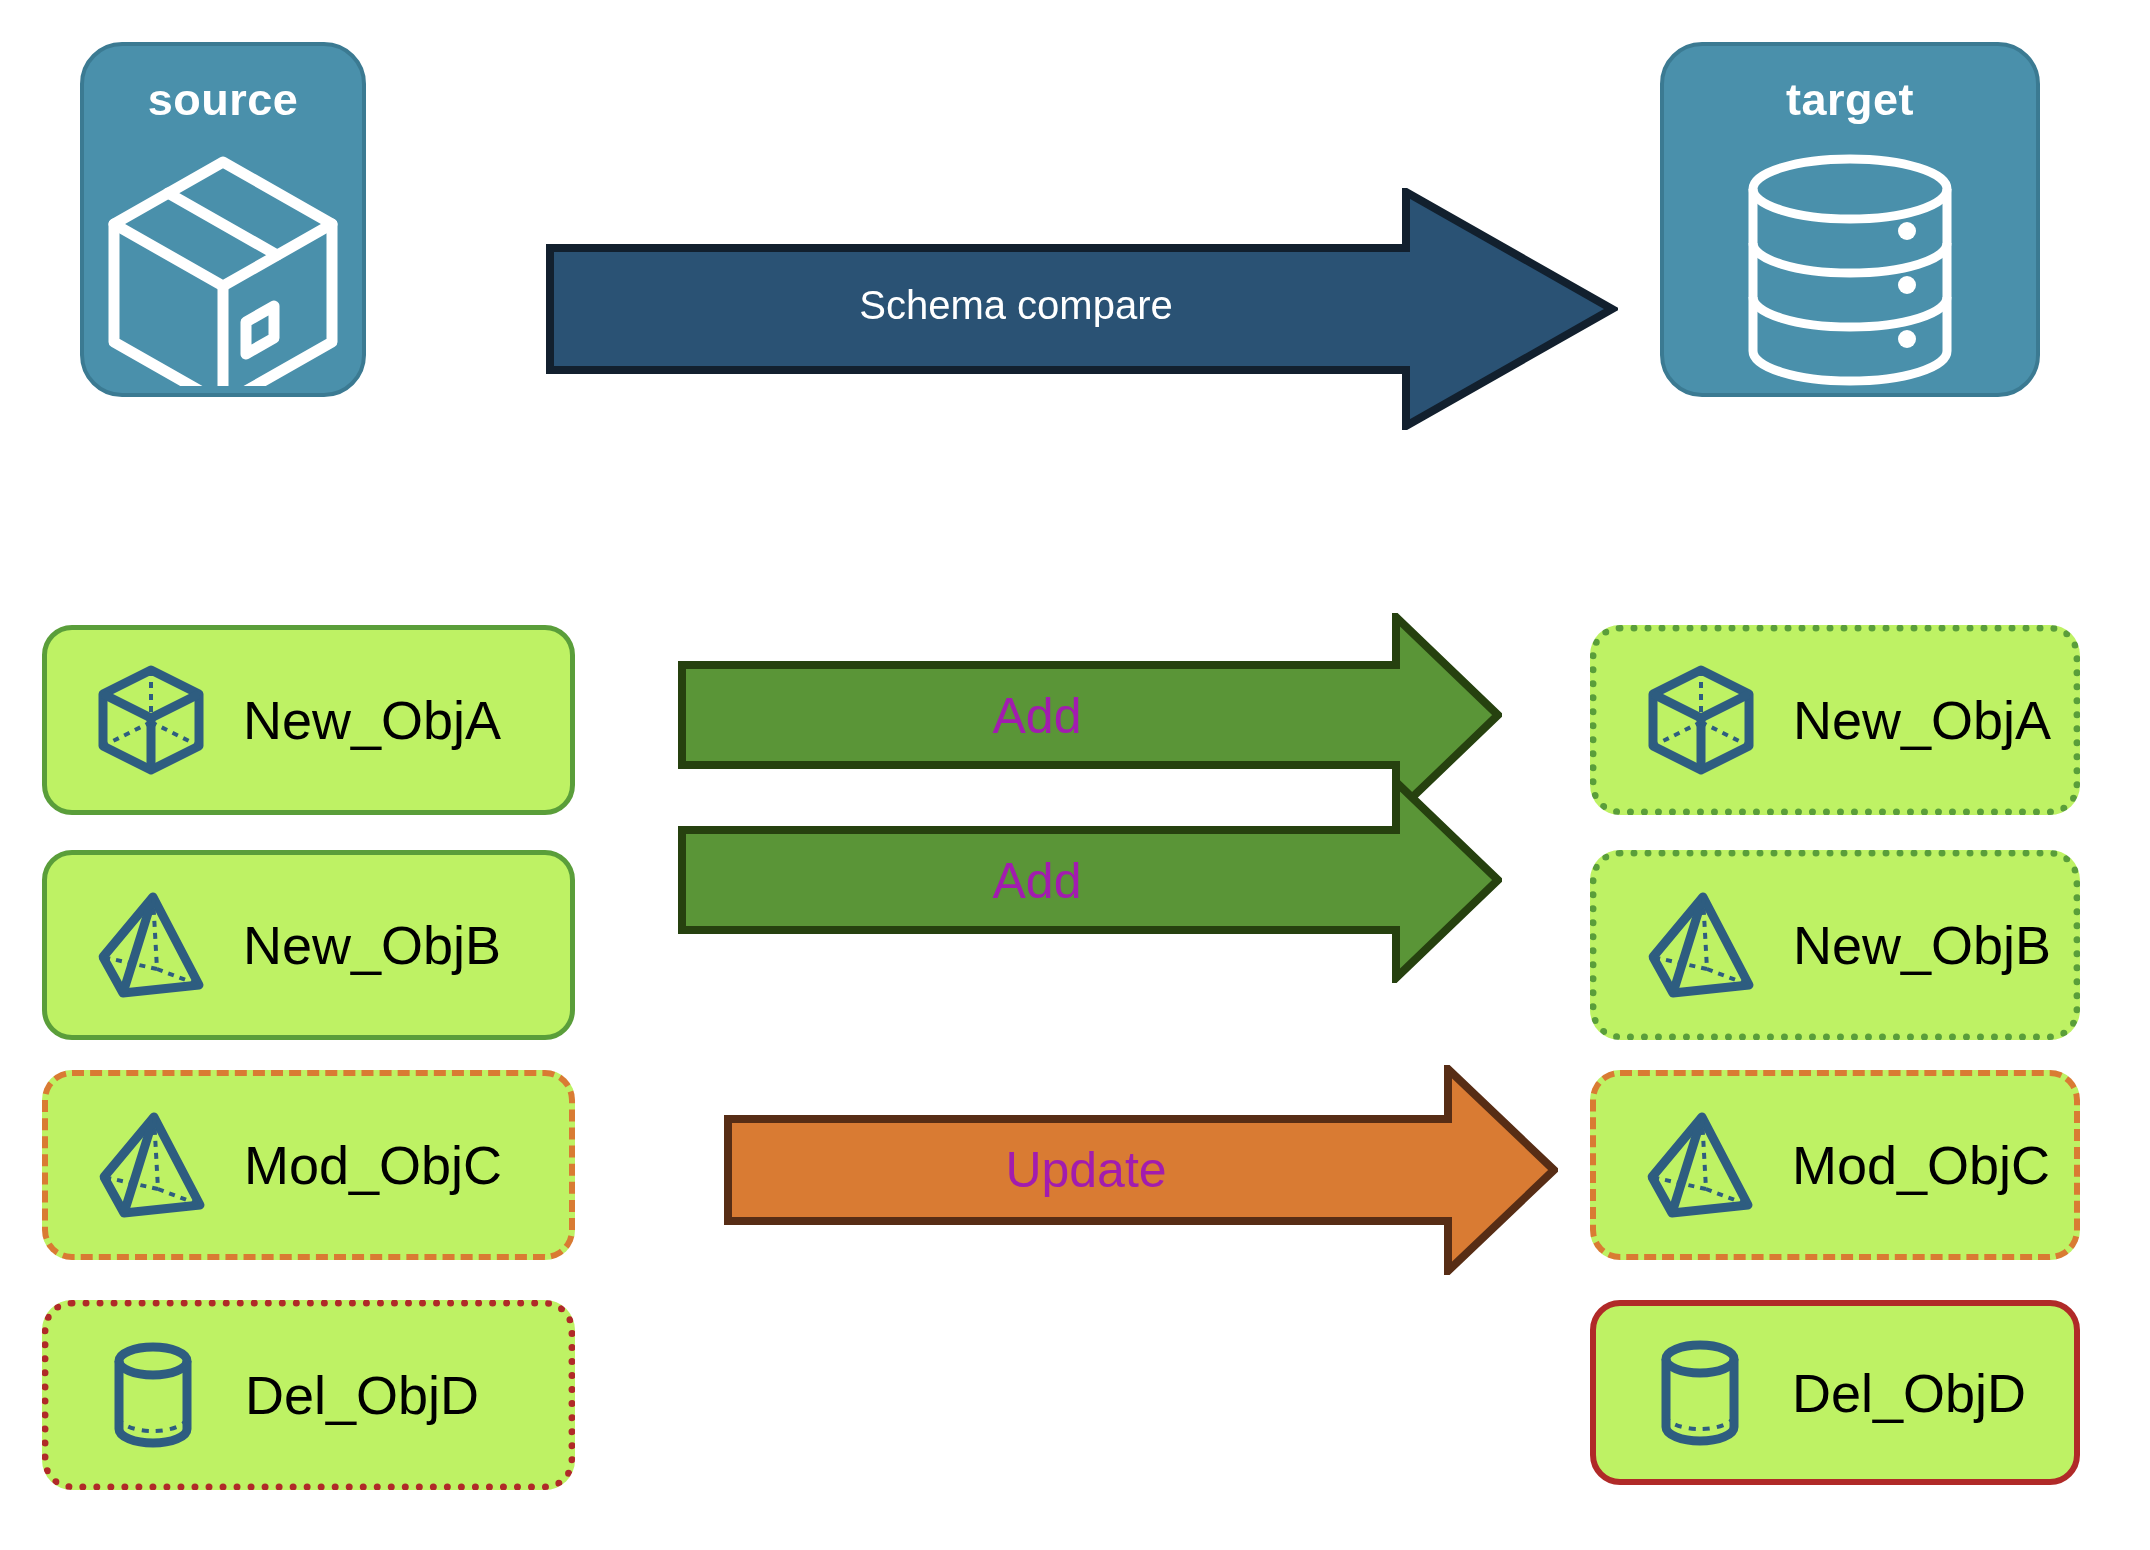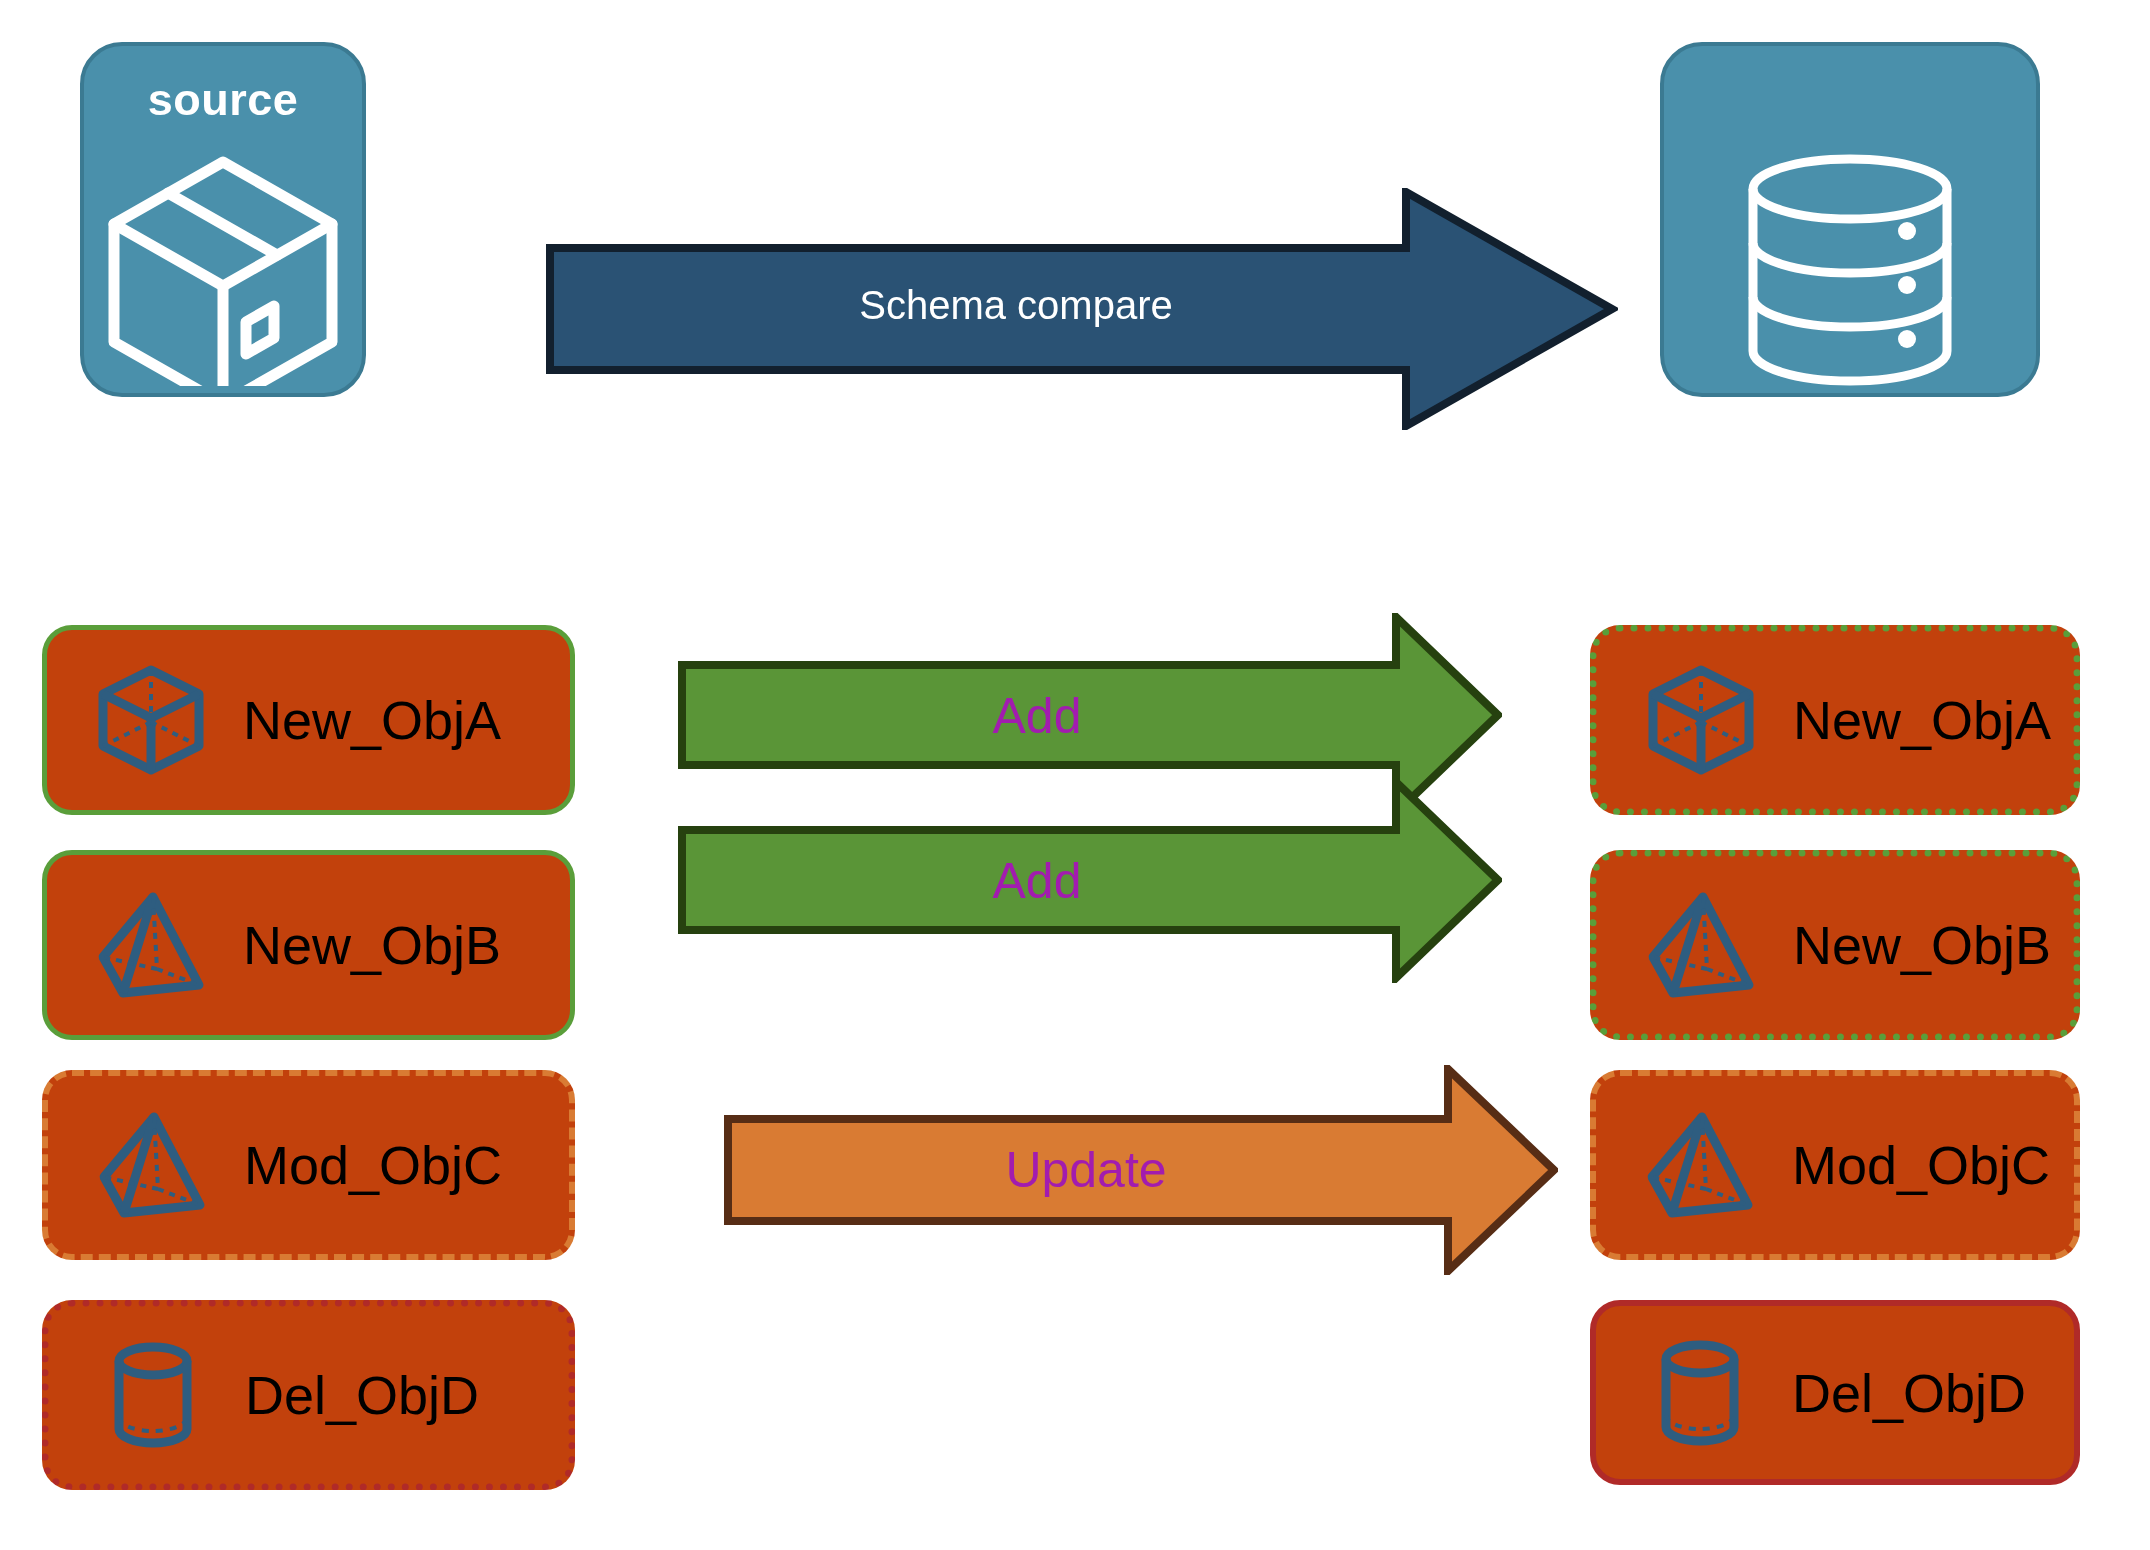--- a/index.html
+++ b/index.html
@@ -15,21 +15,21 @@
 
   #source-panel{left:80px;top:42px;width:286px;height:355px;}
   #target-panel{left:1660px;top:42px;width:380px;height:355px;}
 
   
   #schema-arrow{position:absolute;left:546px;top:188px;width:1072px;height:242px;}
   #schema-arrow .lbl{position:absolute;left:0;width:940px;top:95px;text-align:center;
             color:#ffffff;font-size:40px;}
 
   
-  .obj-box{position:absolute;box-sizing:border-box;border-radius:30px;background:#c2410c;
+  .obj-box{position:absolute;box-sizing:border-box;border-radius:30px;background:#bef264;
            display:flex;align-items:center;}
   .obj-box .oicon{flex:0 0 auto;margin-left:48px;display:flex;align-items:center;justify-content:center;}
   .obj-box .olabel{margin-left:36px;font-size:54px;color:#000000;white-space:nowrap;}
 
   .b-green-solid {border:5px solid #5a9e3a;}
   .b-green-dotted{border:7px dotted #5a9e3a;}
   .b-orange-dash {border:6px dashed #d97b33;}
   .b-red-dotted  {border:7px dotted #b02a28;}
   .b-red-solid   {border:6px solid #b02a28;}
 
@@ -54,20 +54,21 @@
           <path d="M16 78 L125 140 L234 78"></path>
           <path d="M70 47 L179 109"></path>
           <path d="M125 140 L125 258"></path>
           <path d="M148 176 L176 160 L176 192 L148 208 Z"></path>
         </g>
       </svg>
     </div>
   </div>
 
   <div class="endpoint" id="target-panel">
+    <div class="cap" style="top:28px;">target</div>
     <div class="glyph" style="top:105px;">
       <svg width="230" height="240" viewBox="0 0 230 240">
         <g fill="none" stroke="#ffffff" stroke-width="9">
           <ellipse cx="115" cy="38" rx="97" ry="30"></ellipse>
           <path d="M18 38 L18 200"></path>
           <path d="M212 38 L212 200"></path>
           <path d="M18 200 a97 30 0 0 0 194 0"></path>
           <path d="M18 92 a97 30 0 0 0 194 0"></path>
           <path d="M18 146 a97 30 0 0 0 194 0"></path>
         </g>

